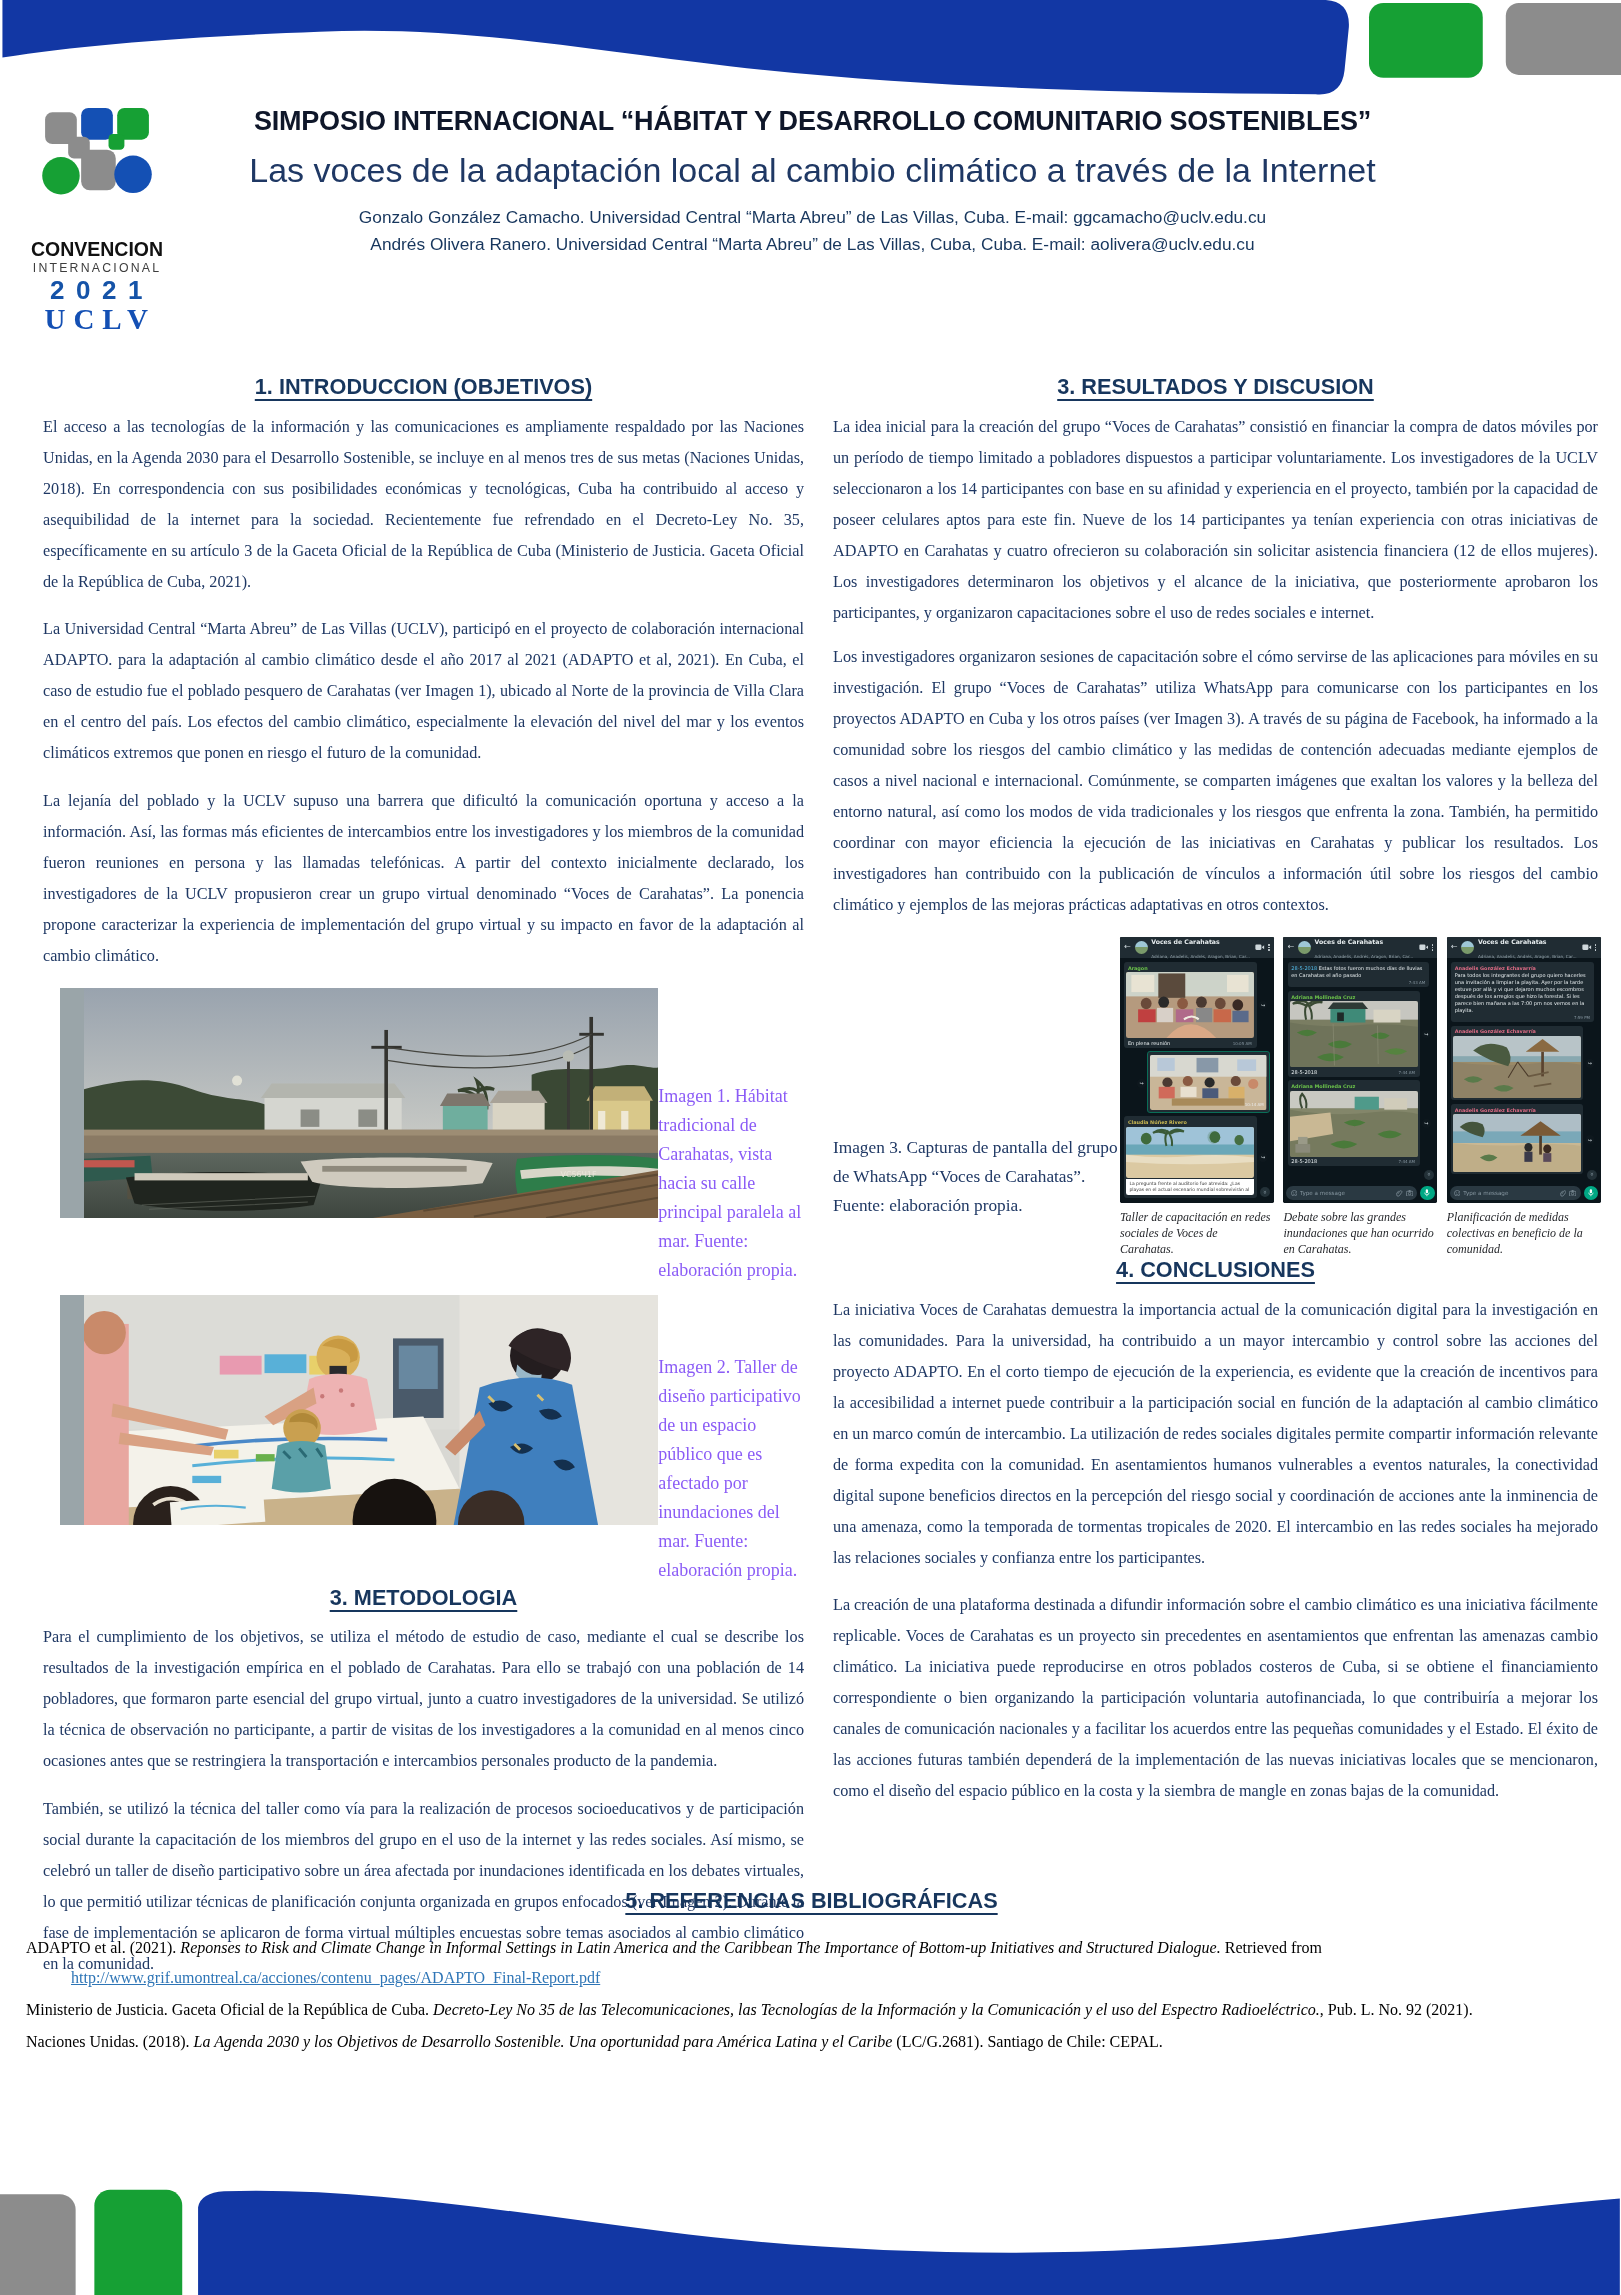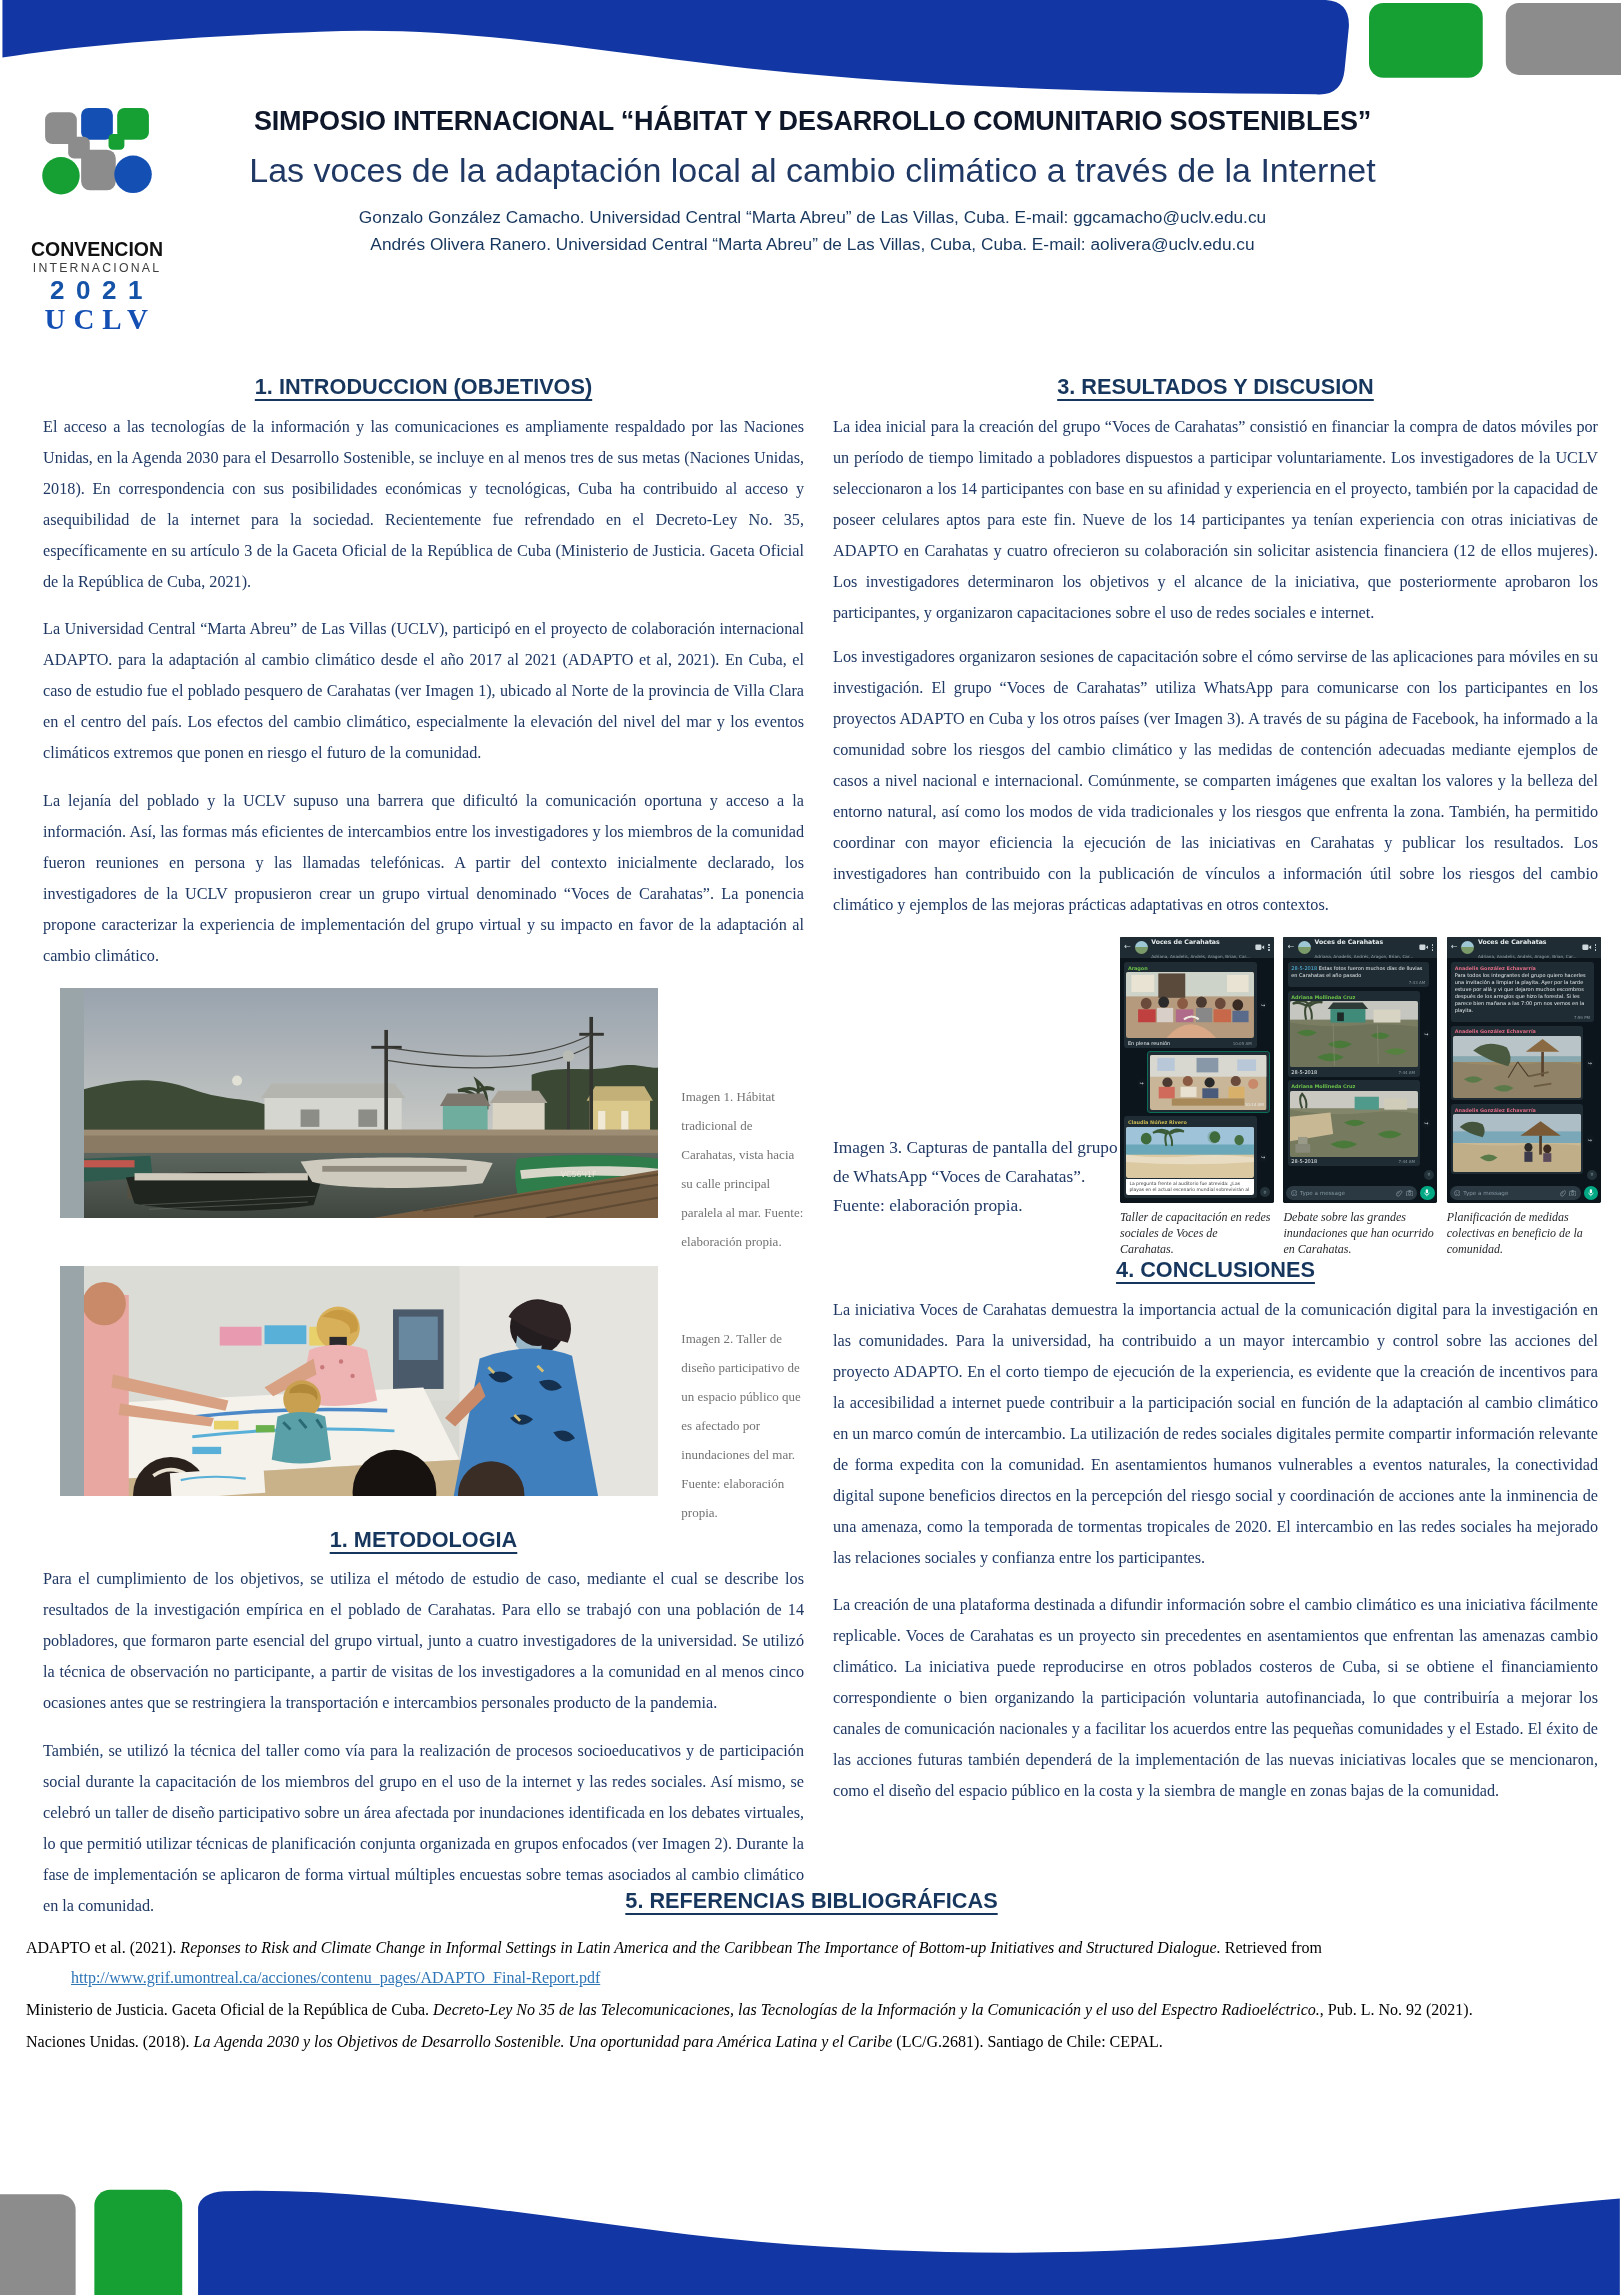--- a/index.html
+++ b/index.html
@@ -33,21 +33,21 @@
   .col.right{left:833px;width:765px;}
 
   h2.sec{font-family:"Liberation Sans","DejaVu Sans",sans-serif;font-size:21.7px;font-weight:700;
          color:#17365d;text-align:center;margin:0 0 11.6px 0;
          text-decoration:underline;text-decoration-thickness:2.2px;text-underline-offset:5px;}
   p.body{font-size:16.2px;line-height:31px;text-align:justify;margin:0 0 16.6px 0;color:#1f3864;}
 
   
   .figrow{display:flex;margin:5.8px 0 0 17.3px;}
   .figimg{width:574px;height:230px;flex:none;overflow:hidden;background:#9aa5a9;padding-left:24px;}
-  .figcap{width:165px;margin-left:23px;font-size:13px;line-height:29px;color:#737373;}
+  .figcap{width:165px;font-size:18px;line-height:29px;color:#8b5cf6;}
   .figcap.c1{padding-top:94px;}
   .figcap.c2{padding-top:58px;}
   .mt36{margin-top:26px;}
   .mt30{margin-top:21.7px;}
 
   
   .img3row{display:flex;margin-top:16px;}
   .img3cap{width:287px;flex:none;padding-top:196px;font-size:17.3px;line-height:29px;color:#1f3864;}
   .phones{display:flex;gap:9.4px;}
   .phonecol{width:154px;flex:none;display:flex;flex-direction:column;}
@@ -265,21 +265,21 @@
           <circle cx="430" cy="312" r="58" fill="#17120f"></circle>
           <circle cx="564" cy="316" r="46" fill="#3a2d26"></circle>
           <path d="M96,290 q22,-16 46,-2" stroke="#e8e0d0" stroke-width="5" fill="none"></path>
           <rect x="120" y="282" width="130" height="36" fill="#f4f2ea" transform="rotate(-4 185 300)"></rect>
           <path d="M134,296 q40,-8 90,-2" stroke="#58b0d8" stroke-width="3" fill="none"></path>
         </svg>
       </div>
       <div class="figcap c2">Imagen 2. Taller de diseño participativo de un espacio público que es afectado por inundaciones del mar. Fuente: elaboración propia.</div>
     </div>
 
-    <h2 class="sec mt36">1. METODOLOGIA</h2>
+    <h2 class="sec mt36">3. METODOLOGIA</h2>
     <p class="body">Para el cumplimiento de los objetivos, se utiliza el método de estudio de caso, mediante el cual se describe los resultados de la investigación empírica en el poblado de Carahatas. Para ello se trabajó con una población de 14 pobladores, que formaron parte esencial del grupo virtual, junto a cuatro investigadores de la universidad. Se utilizó la técnica de observación no participante, a partir de visitas de los investigadores a la comunidad en al menos cinco ocasiones antes que se restringiera la transportación e intercambios personales producto de la pandemia.</p>
     <p class="body">También, se utilizó la técnica del taller como vía para la realización de procesos socioeducativos y de participación social durante la capacitación de los miembros del grupo en el uso de la internet y las redes sociales. Así mismo, se celebró un taller de diseño participativo sobre un área afectada por inundaciones identificada en los debates virtuales, lo que permitió utilizar técnicas de planificación conjunta organizada en grupos enfocados (ver Imagen 2). Durante la fase de implementación se aplicaron de forma virtual múltiples encuestas sobre temas asociados al cambio climático en la comunidad.</p>
   </div>
 
   <div class="col right">
     <h2 class="sec">3. RESULTADOS Y DISCUSION</h2>
     <p class="body" style="margin-bottom:13px;">La idea inicial para la creación del grupo “Voces de Carahatas” consistió en financiar la compra de datos móviles por un período de tiempo limitado a pobladores dispuestos a participar voluntariamente. Los investigadores de la UCLV seleccionaron a los 14 participantes con base en su afinidad y experiencia en el proyecto, también por la capacidad de poseer celulares aptos para este fin. Nueve de los 14 participantes ya tenían experiencia con otras iniciativas de ADAPTO en Carahatas y cuatro ofrecieron su colaboración sin solicitar asistencia financiera (12 de ellos mujeres). Los investigadores determinaron los objetivos y el alcance de la iniciativa, que posteriormente aprobaron los participantes, y organizaron capacitaciones sobre el uso de redes sociales e internet.</p>
     <p class="body" style="margin-bottom:7.2px;">Los investigadores organizaron sesiones de capacitación sobre el cómo servirse de las aplicaciones para móviles en su investigación. El grupo “Voces de Carahatas” utiliza WhatsApp para comunicarse con los participantes en los proyectos ADAPTO en Cuba y los otros países (ver Imagen 3). A través de su página de Facebook, ha informado a la comunidad sobre los riesgos del cambio climático y las medidas de contención adecuadas mediante ejemplos de casos a nivel nacional e internacional. Comúnmente, se comparten imágenes que exaltan los valores y la belleza del entorno natural, así como los modos de vida tradicionales y los riesgos que enfrenta la zona. También, ha permitido coordinar con mayor eficiencia la ejecución de las iniciativas en Carahatas y publicar los resultados. Los investigadores han contribuido con la publicación de vínculos a información útil sobre los riesgos del cambio climático y ejemplos de las mejoras prácticas adaptativas en otros contextos.</p>
 
     <div class="img3row">

